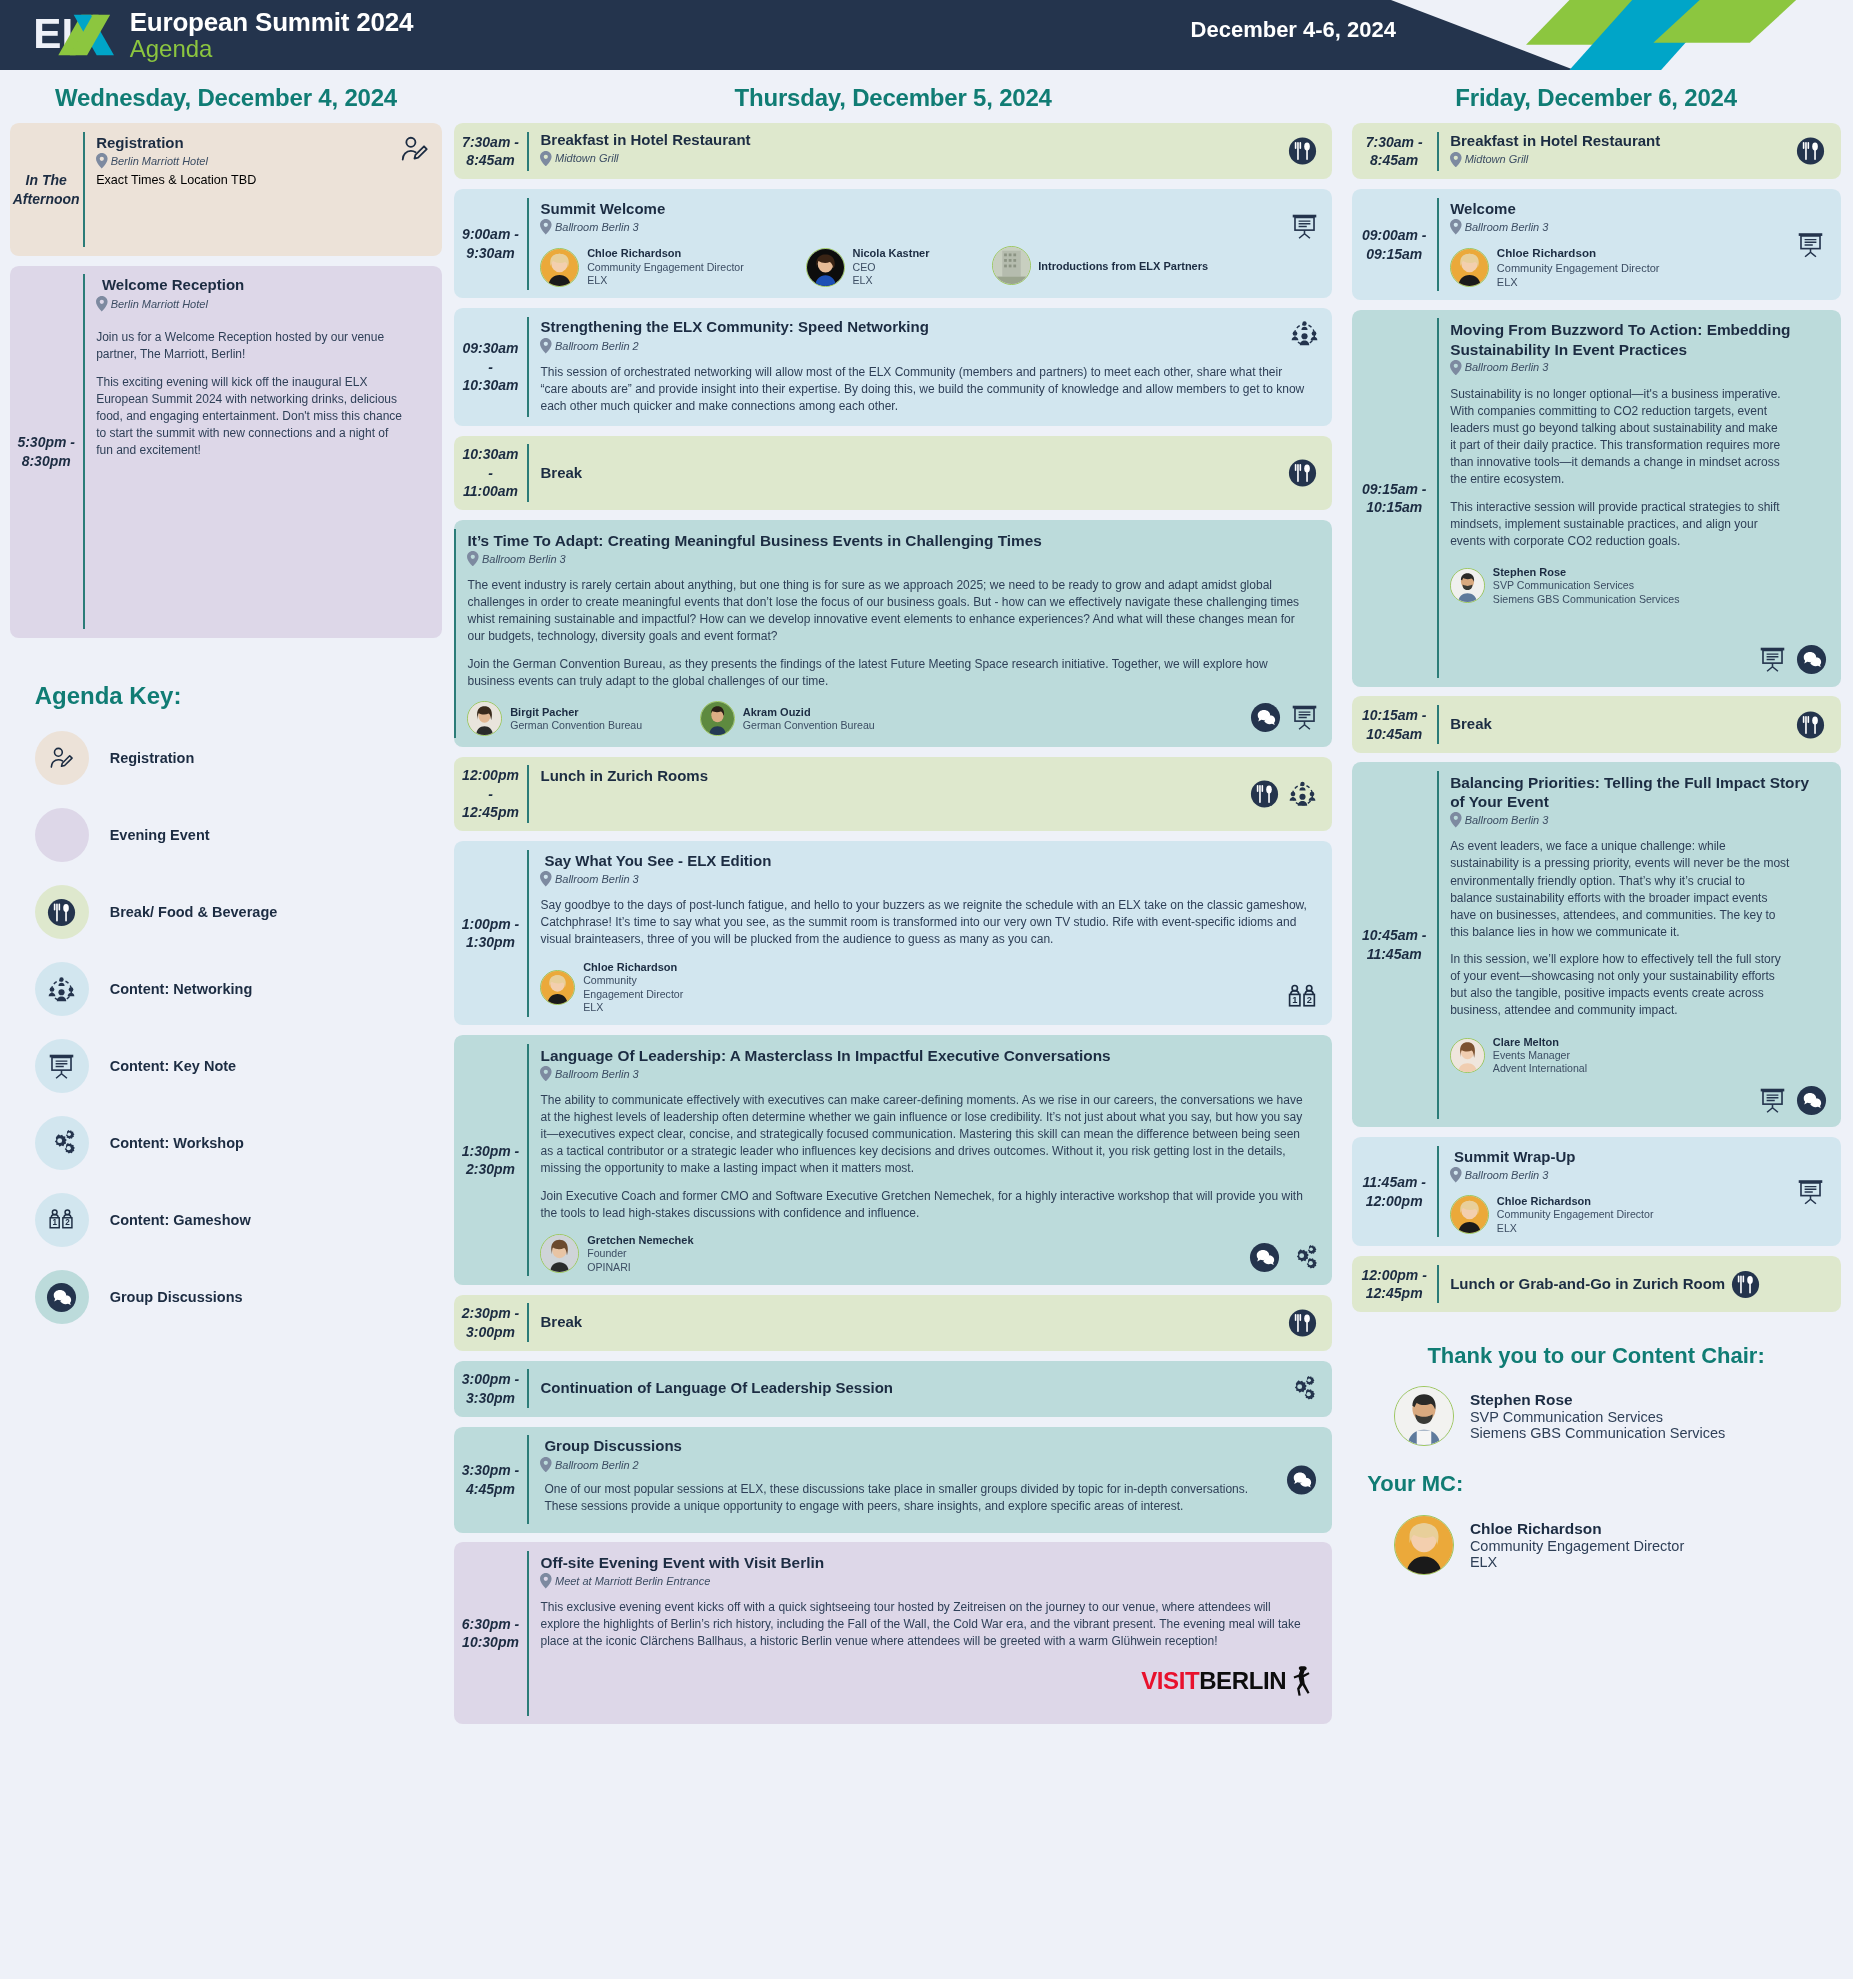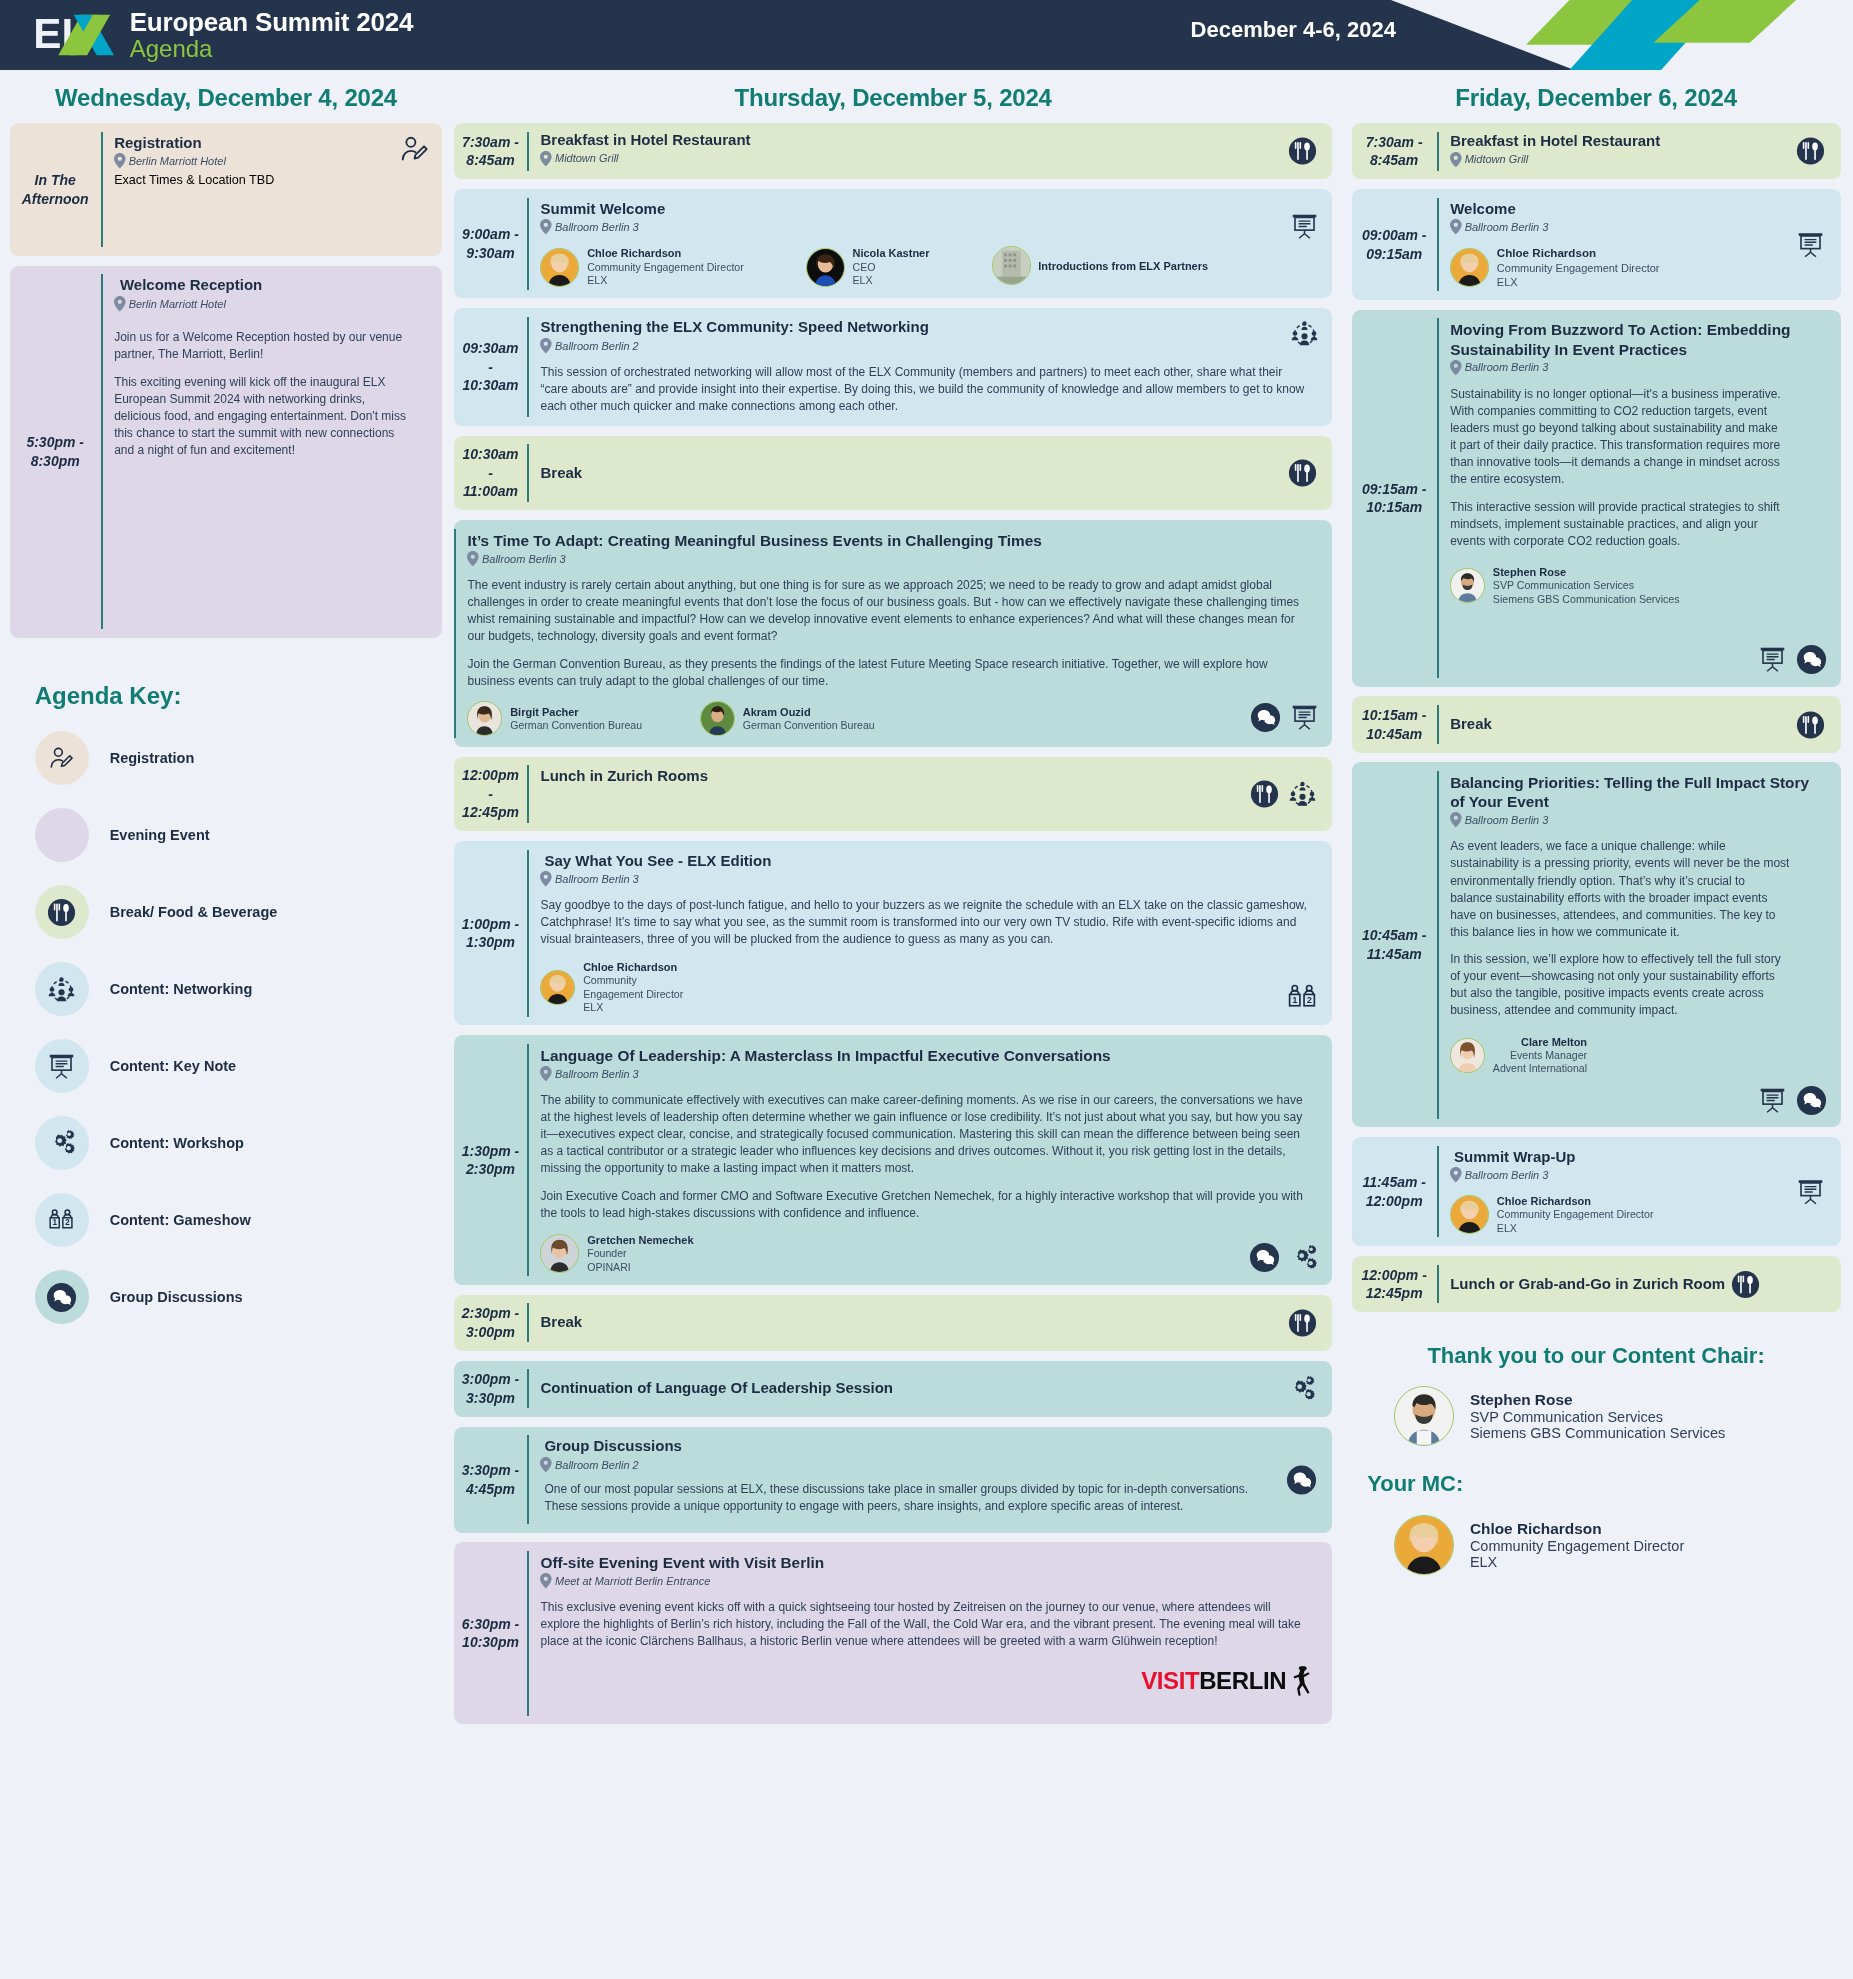--- a/index.html
+++ b/index.html
@@ -98,21 +98,21 @@
     margin: 8.7px 0;
   }
   .card .body {
     flex: 1 1 auto;
     padding: 10.6px 13.5px 10.6px 11.6px;
     min-width: 0;
     position: relative;
   }
 
   
-  .col-wed .time { width: 91px; }
+  .col-wed .time { width: 73px; }
   .col-thu .time { width: 73px; }
   .col-fri .time { width: 85px; }
 
   
   .c-food   { background: #dee8cd; }
   .c-note   { background: #d2e6ef; }
   .c-teal   { background: #bcdbdb; }
   .c-evening{ background: #ddd7e8; }
   .c-reg    { background: #ece2d8; }
 
@@ -969,21 +969,21 @@
         <div class="sess-loc">
           <svg class="pin" width="11.6" height="15.4" viewBox="0 0 12 16">
               <path d="M6 0C2.7 0 0 2.7 0 6c0 4.5 6 10 6 10s6-5.5 6-10c0-3.3-2.7-6-6-6zm0 8.2A2.2 2.2 0 1 1 6 3.8a2.2 2.2 0 0 1 0 4.4z" fill="#7d8aa0"></path>
             </svg>
           <span>Ballroom Berlin 3</span>
         </div>
         <div class="sess-desc" style="padding-right:37px;">
           <p>As event leaders, we face a unique challenge: while sustainability is a pressing priority, events will never be the most environmentally friendly option. That’s why it’s crucial to balance sustainability efforts with the broader impact events have on businesses, attendees, and communities. The key to this balance lies in how we communicate it.</p>
           <p>In this session, we’ll explore how to effectively tell the full story of your event—showcasing not only your sustainability efforts but also the tangible, positive impacts events create across business, attendee and community impact.</p>
         </div>
-        <div class="speakers col-layout" style="margin-top:15.4px;text-align:right;">
+        <div class="speakers col-layout" style="margin-top:15.4px;">
           <div class="speaker">
             <div class="avatar sm">
               <svg viewBox="0 0 40 40">
                   <rect width="40" height="40" fill="#efe6dd"></rect>
                   <ellipse cx="20" cy="15" rx="8" ry="9.5" fill="#f0cdb0"></ellipse>
                   <path d="M9 40c0-6.5 5-10.5 11-10.5S31 33.5 31 40z" fill="#f0cdb0"></path>
                   <path d="M11 14c0-7 4-10 9-10s9 3 9 10c0 5-1 9-1 9s-.5-8-3-9c-4 2-9 1.5-12-.5-1.5 2-1 9.5-1 9.5z" fill="#7c5230"></path>
                 </svg>
             </div>
             <div class="sp-meta">

